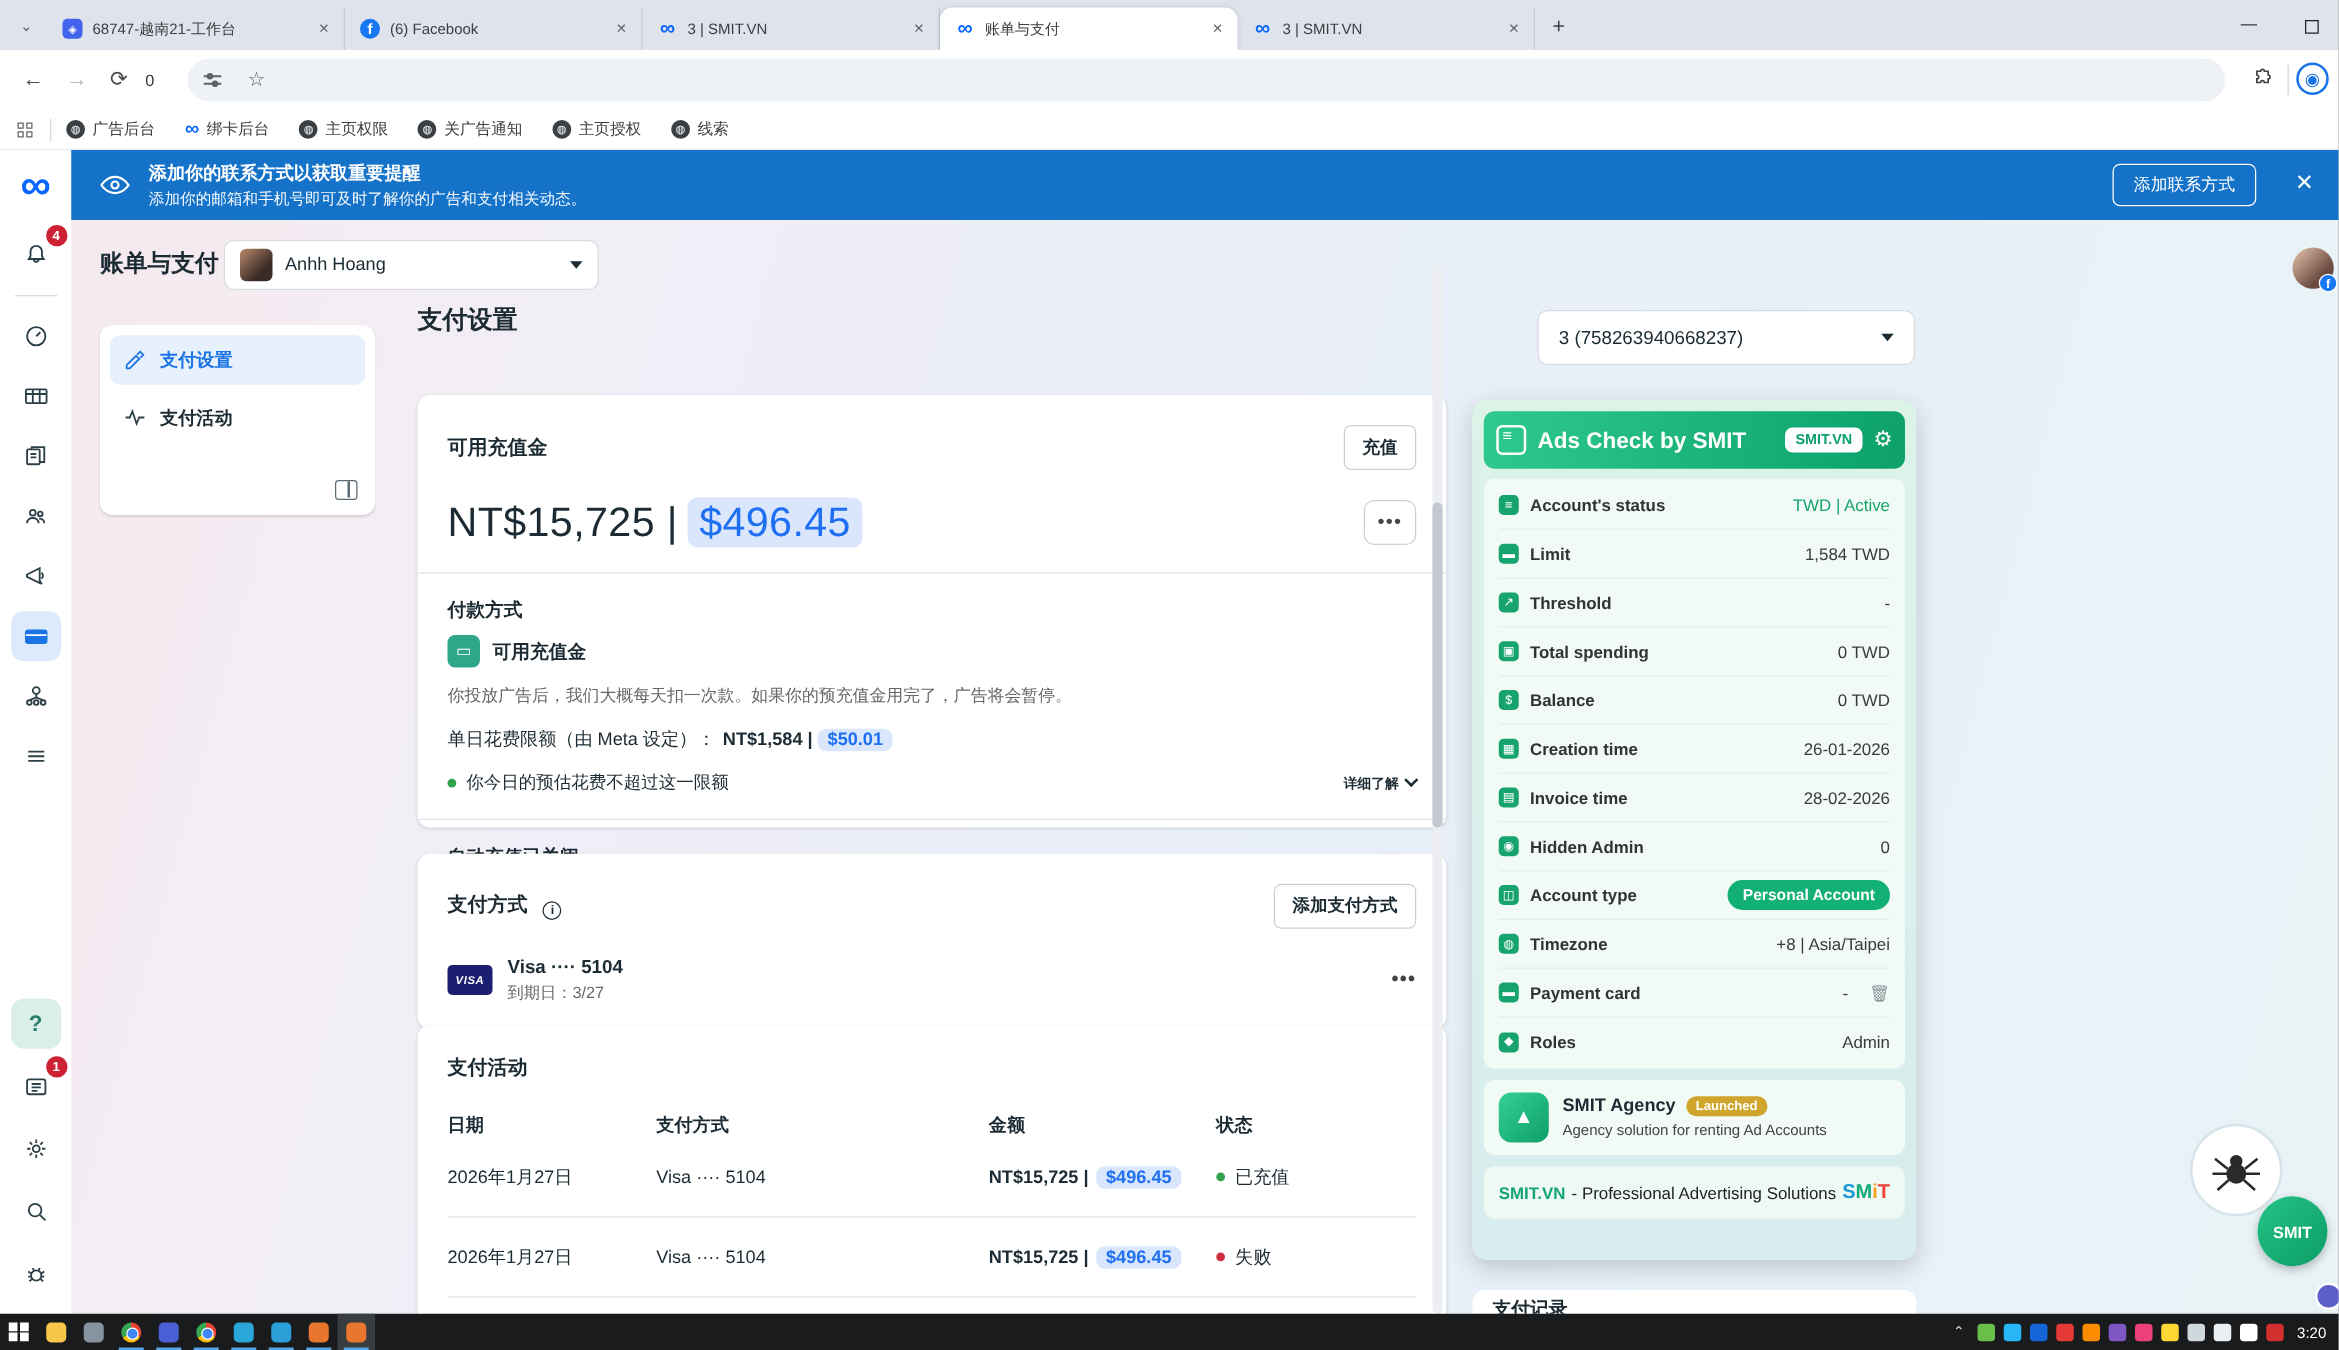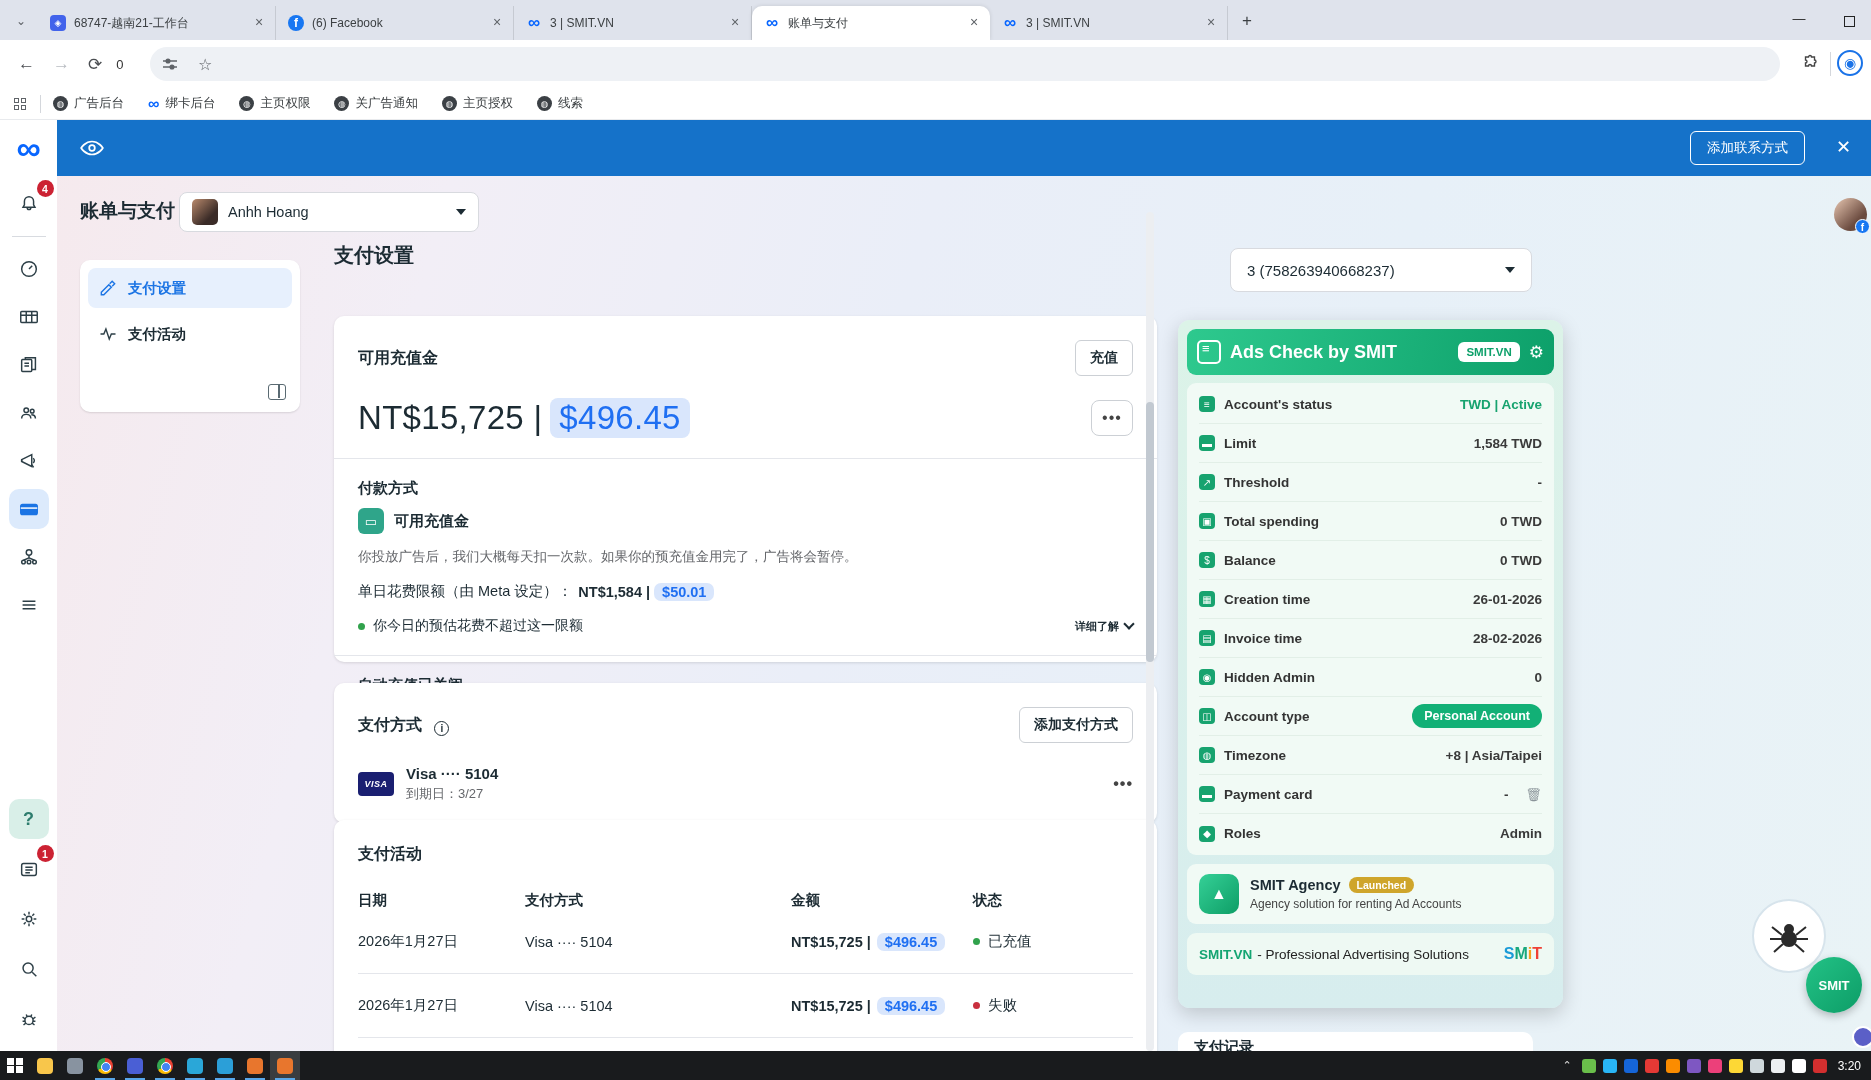--- a/index.html
+++ b/index.html
@@ -126,34 +126,34 @@
   .tbl{ display:grid; grid-template-columns:167px 266px 182px 1fr; align-items:center;}
   .tbl-head{ margin-top:26px; font-size:14.5px; font-weight:bold;}
   .tbl-row{ margin-top:0; font-size:14.5px; height:64px; border-bottom:1px solid #e4e6eb;}
   .tbl-amt{ display:flex; align-items:center; gap:6px; font-weight:bold;}
   .tbl-status{ display:flex; align-items:center;}
 
   .scrollbar{ position:absolute; left:1146px; top:92px; width:8px; height:839px; background:#eceef1; border-radius:4px;}
   .thumb{ position:absolute; left:0; top:190px; width:8px; height:260px; background:#c2c9d1; border-radius:4px;}
 
   
-  .smit{ position:absolute; left:1178px; top:200px; width:385px; height:688px; border-radius:12px; padding:9px;
+  .smit{ position:absolute; left:1178px; top:200px; width:355px; height:688px; border-radius:12px; padding:9px;
     background:linear-gradient(180deg,#dcf3e8,#d7edee); box-shadow:0 6px 20px rgba(0,0,0,.18);}
   .smit-head{ height:46px; border-radius:9px; background:linear-gradient(100deg,#2ec98e,#0da06a); display:flex; align-items:center; padding:0 10px; gap:9px;}
   .smit-doc{ width:24px; height:24px; border:2px solid #fff; border-radius:5px; position:relative;}
   .smit-doc:before{ content:"≡"; color:#fff; position:absolute; left:3px; top:-1px; font-size:13px;}
   .smit-title{ color:#fff; font-size:18px; font-weight:bold; flex:1;}
   .smit-pill{ background:#fff; color:#0da06a; font-size:11.5px; font-weight:bold; border-radius:6px; padding:4px 8px;}
   .smit-gear{ color:#fff; font-size:17px;}
   .smit-body{ margin-top:8px; background:#f1faf5; border-radius:9px; padding:2px 12px;}
   .smit-row{ display:flex; align-items:center; height:39px; border-bottom:1px solid #e2efe7; gap:9px;}
   .smit-row:last-child{ border-bottom:none;}
   .smit-chip{ width:16px; height:16px; border-radius:4px; background:#17a36f; color:#fff; font-size:10px; display:flex; align-items:center; justify-content:center; flex:0 0 16px;}
   .smit-label{ font-size:13.5px; font-weight:bold; color:#333;}
-  .smit-val{ margin-left:auto; font-size:13.5px; font-weight:bold; color:#3a3a3a;}
+  .smit-val{ margin-left:auto; font-size:13.5px; font-weight:normal; color:#3a3a3a;}
   .smit-val.green{ color:#17a36f;}
   .acct-pill{ margin-left:auto; background:#12b076; color:#fff; font-size:12.5px; font-weight:bold; border-radius:14px; padding:5px 12px;}
   .trash{ color:#8a9399; font-size:13px; margin-left:8px;}
   .agency{ margin-top:9px; background:#f1faf5; border-radius:9px; padding:10px 12px; display:flex; gap:11px; align-items:center;}
   .agency-ic{ width:40px; height:40px; border-radius:10px; background:linear-gradient(135deg,#35d097,#0e9e66); display:flex; align-items:center; justify-content:center; color:#fff; font-size:16px;}
   .agency-name{ font-size:14.5px; font-weight:bold; display:flex; align-items:flex-start; gap:8px;}
   .launched{ background:#cfa52b; color:#fff; font-size:10.5px; font-weight:bold; border-radius:9px; padding:2px 8px;}
   .agency-sub{ font-size:12px; color:#444; margin-top:4px;}
   .smit-footer{ margin-top:9px; background:#eef9f3; border-radius:9px; height:42px; display:flex; align-items:center; padding:0 12px; font-size:13.5px;}
   .smit-footer .brand{ color:#14a572; font-weight:bold;}
@@ -285,20 +285,24 @@
   <div class="page">
 
     <div class="banner">
       <div class="banner-logo">∞</div>
       <svg class="banner-eye" width="26" height="26" viewBox="0 0 24 24">
           <g fill="none" stroke="#fff" stroke-width="1.6">
             <path d="M2 12s3.5-6 10-6 10 6 10 6-3.5 6-10 6-10-6-10-6z"></path>
             <circle cx="12" cy="12" r="2.6"></circle>
           </g>
         </svg>
+      <div>
+        <div class="banner-title">添加你的联系方式以获取重要提醒</div>
+        <div class="banner-sub">添加你的邮箱和手机号即可及时了解你的广告和支付相关动态。</div>
+      </div>
       <div class="banner-btn">添加联系方式</div>
       <div class="banner-x">✕</div>
     </div>
 
     <div class="rail">
       <div id="rail-top" style="display:flex;flex-direction:column;align-items:center;">
           <div class="rail-ic  ">
     <svg viewBox="0 0 24 24">
               <path d="M12 4a5 5 0 0 0-5 5v4l-1.5 2.5h13L17 13V9a5 5 0 0 0-5-5z"></path>
               <path d="M10 16a2 2 0 0 0 4 0"></path>

